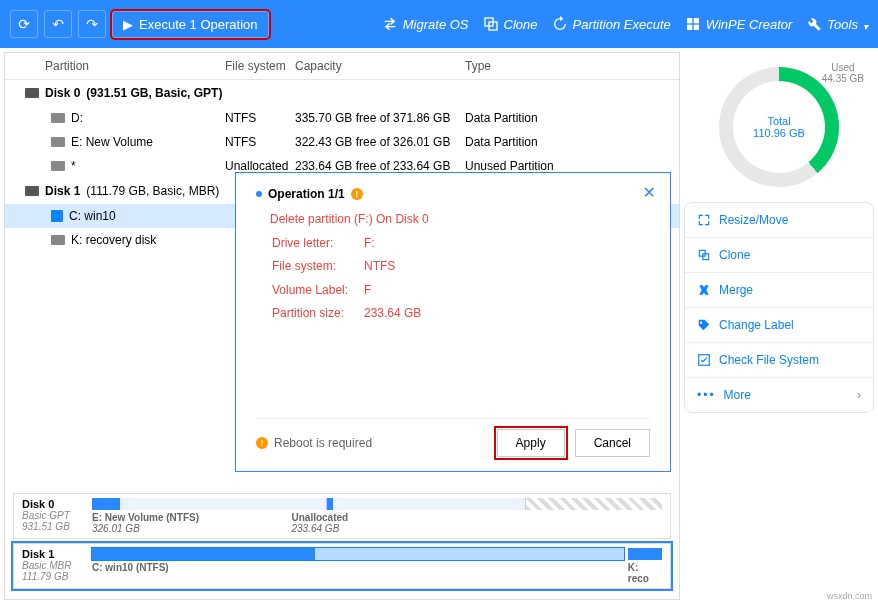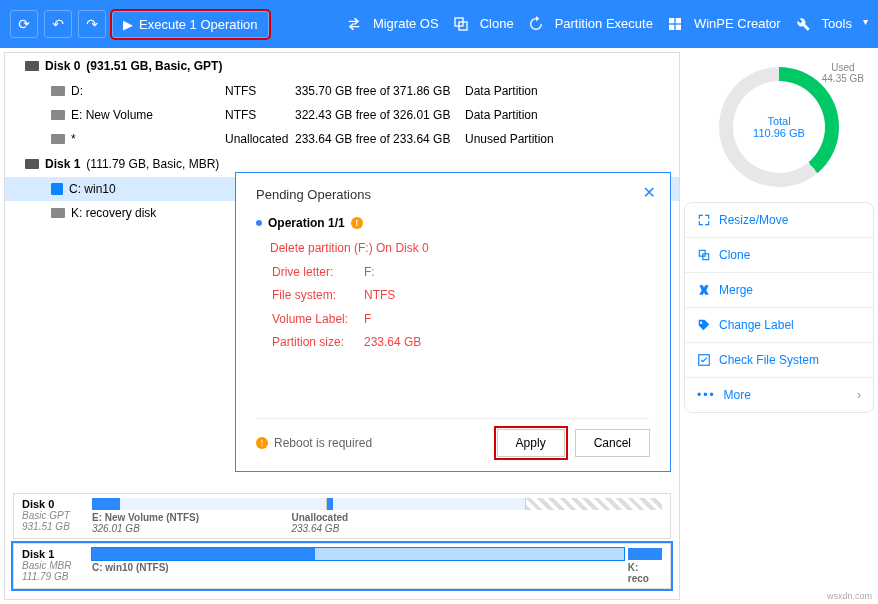--- a/index.html
+++ b/index.html
@@ -2,21 +2,21 @@
 <html><head>
 <meta charset="utf-8">
 <style>
 * { box-sizing: border-box; margin: 0; padding: 0; font-family: "Segoe UI", Arial, sans-serif; }
 body { width: 878px; height: 604px; overflow: hidden; background: #fff; position: relative; font-size: 12px; }
 .toolbar { height: 48px; background: #2b89ff; display: flex; align-items: center; padding: 0 10px; color: #fff; }
 .tb-btn { width: 28px; height: 28px; border: 1px solid #6aaaff; border-radius: 3px; display: flex; align-items: center; justify-content: center; margin-right: 6px; font-size: 14px; cursor: pointer; }
 .exec-btn { border: 1px solid #6aaaff; border-radius: 3px; padding: 5px 10px; display: flex; align-items: center; cursor: pointer; font-size: 13px; }
 .exec-highlight { outline: 2px solid #d40000; outline-offset: 0; }
 .toolbar-right { margin-left: auto; display: flex; align-items: center; gap: 14px; }
-.tool-item { display: flex; align-items: flex-start; gap: 11px; font-size: 13px; cursor: pointer; }
+.tool-item { display: flex; align-items: flex-end; gap: 5px; font-size: 13px; cursor: pointer; font-style: italic; }
 .svg-ico { width: 16px; height: 16px; fill: #fff; }
 
 .main { display: flex; height: 556px; }
 .left-panel { flex: 1; border: 1px solid #ddd; margin: 4px; display: flex; flex-direction: column; overflow: hidden; }
 .table-head { display: flex; border-bottom: 1px solid #e5e5e5; padding: 6px 0; color: #555; font-size: 12px; }
 .col-part { width: 220px; padding-left: 40px; }
 .col-fs { width: 70px; }
 .col-cap { width: 170px; }
 .col-type { width: 140px; }
 .disk-row { padding: 6px 0 6px 20px; font-weight: 600; display: flex; align-items: center; gap: 6px; }
@@ -112,20 +112,26 @@
           <path d="M22 19l-7-7a6 6 0 0 0-8-8L11 8l-3 3-4-4a6 6 0 0 0 8 8l7 7z"></path>
         </svg>
       <span>Tools</span>
       <span style="font-size:10px">▾</span>
     </div>
   </div>
 </div>
 
 <div class="main">
   <div class="left-panel">
+    <div class="table-head">
+      <div class="col-part">Partition</div>
+      <div class="col-fs">File system</div>
+      <div class="col-cap">Capacity</div>
+      <div class="col-type">Type</div>
+    </div>
 
     <div class="disk-row">
       <span class="disk-ico2"></span>
       <span>Disk 0</span>
       <span style="font-weight:700">(931.51 GB, Basic, GPT)</span>
     </div>
     <div class="part-row">
       <div class="pname">
           <span class="disk-ico"></span>
           <span>D:</span>
@@ -267,21 +273,20 @@
   </div>
 </div>
 
 <div class="watermark">
   <span>A</span>
   <span style="width:40px;height:40px;background:#7a9d3c;border-radius:50%;margin:0 4px;display:inline-block"></span>
   <span>PUALS</span>
 </div>
 
 <div class="modal">
-  <div class="modal-title">Pending Operations</div>
   <div class="modal-close">✕</div>
   <div class="op-head">
     <span class="bullet"></span>
     <span>Operation 1/1</span>
     <span class="warn-ico">!</span>
   </div>
   <div class="op-details">
     <div>Delete partition (F:) On Disk 0</div>
     <table>
       <tbody>

